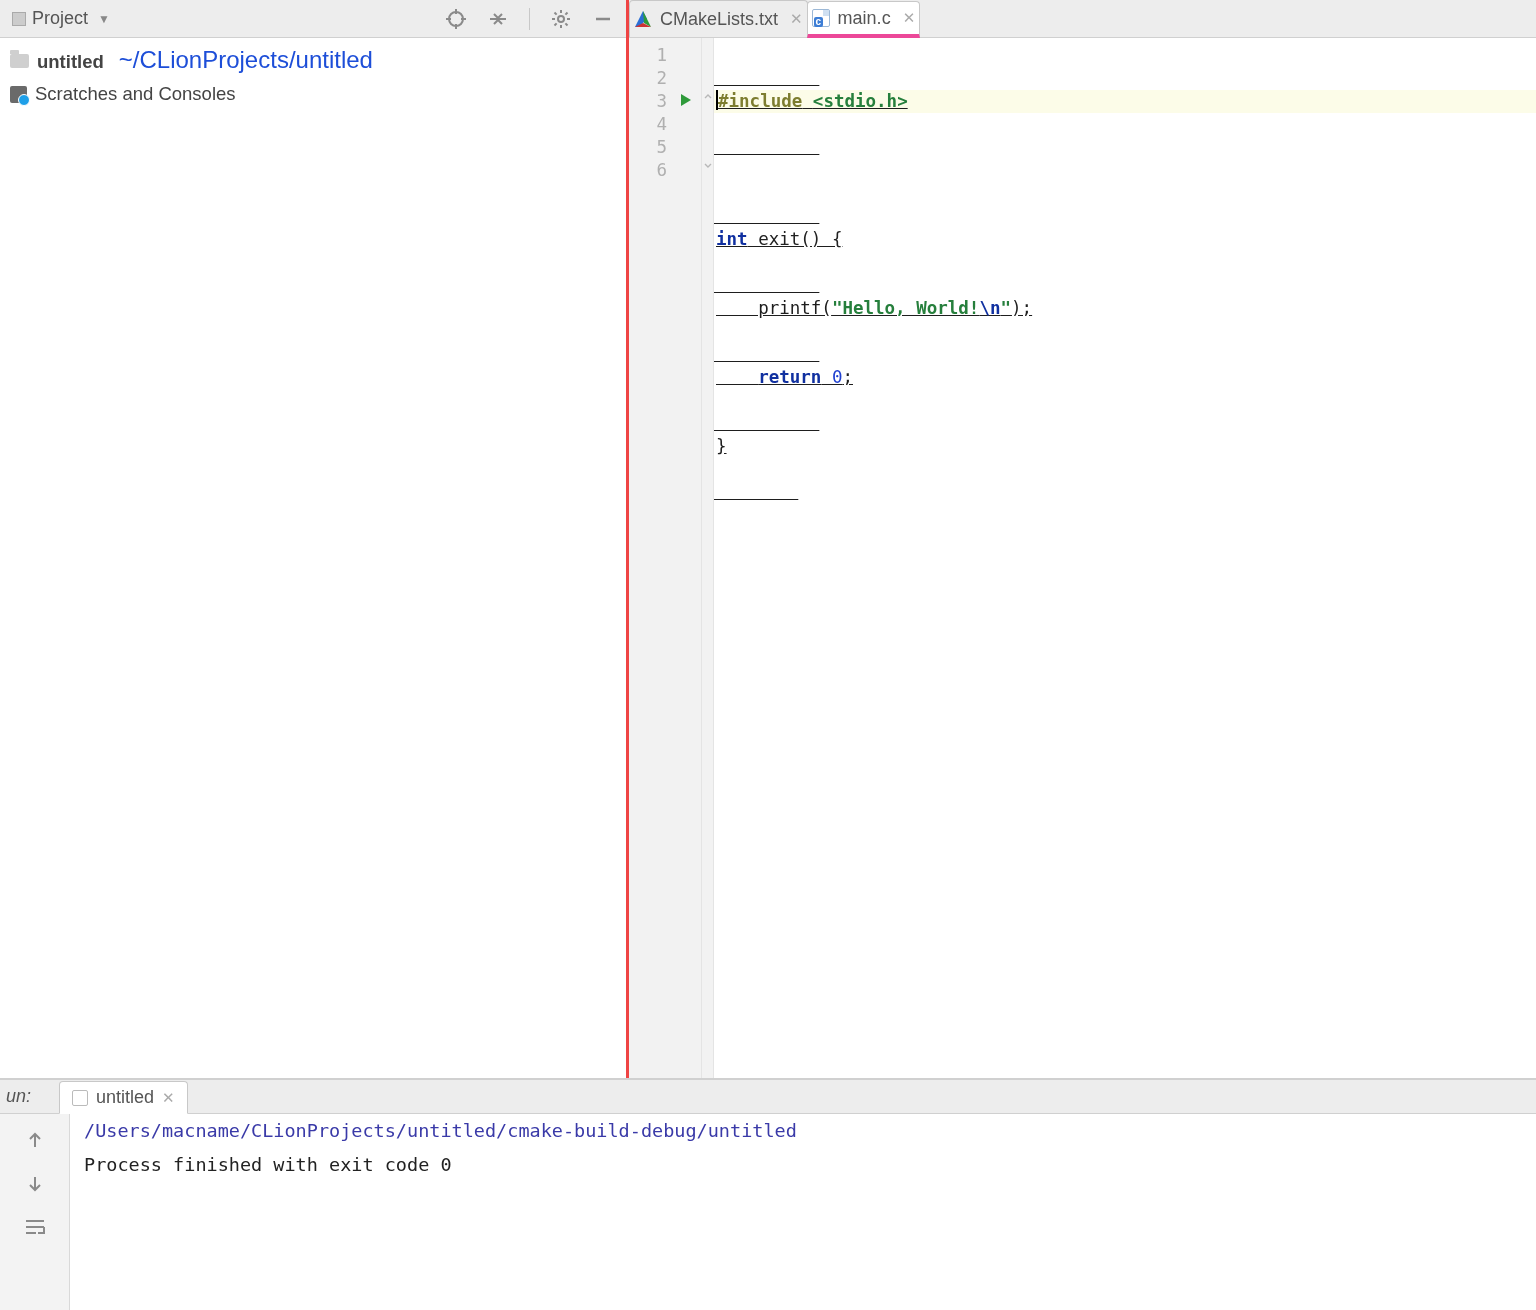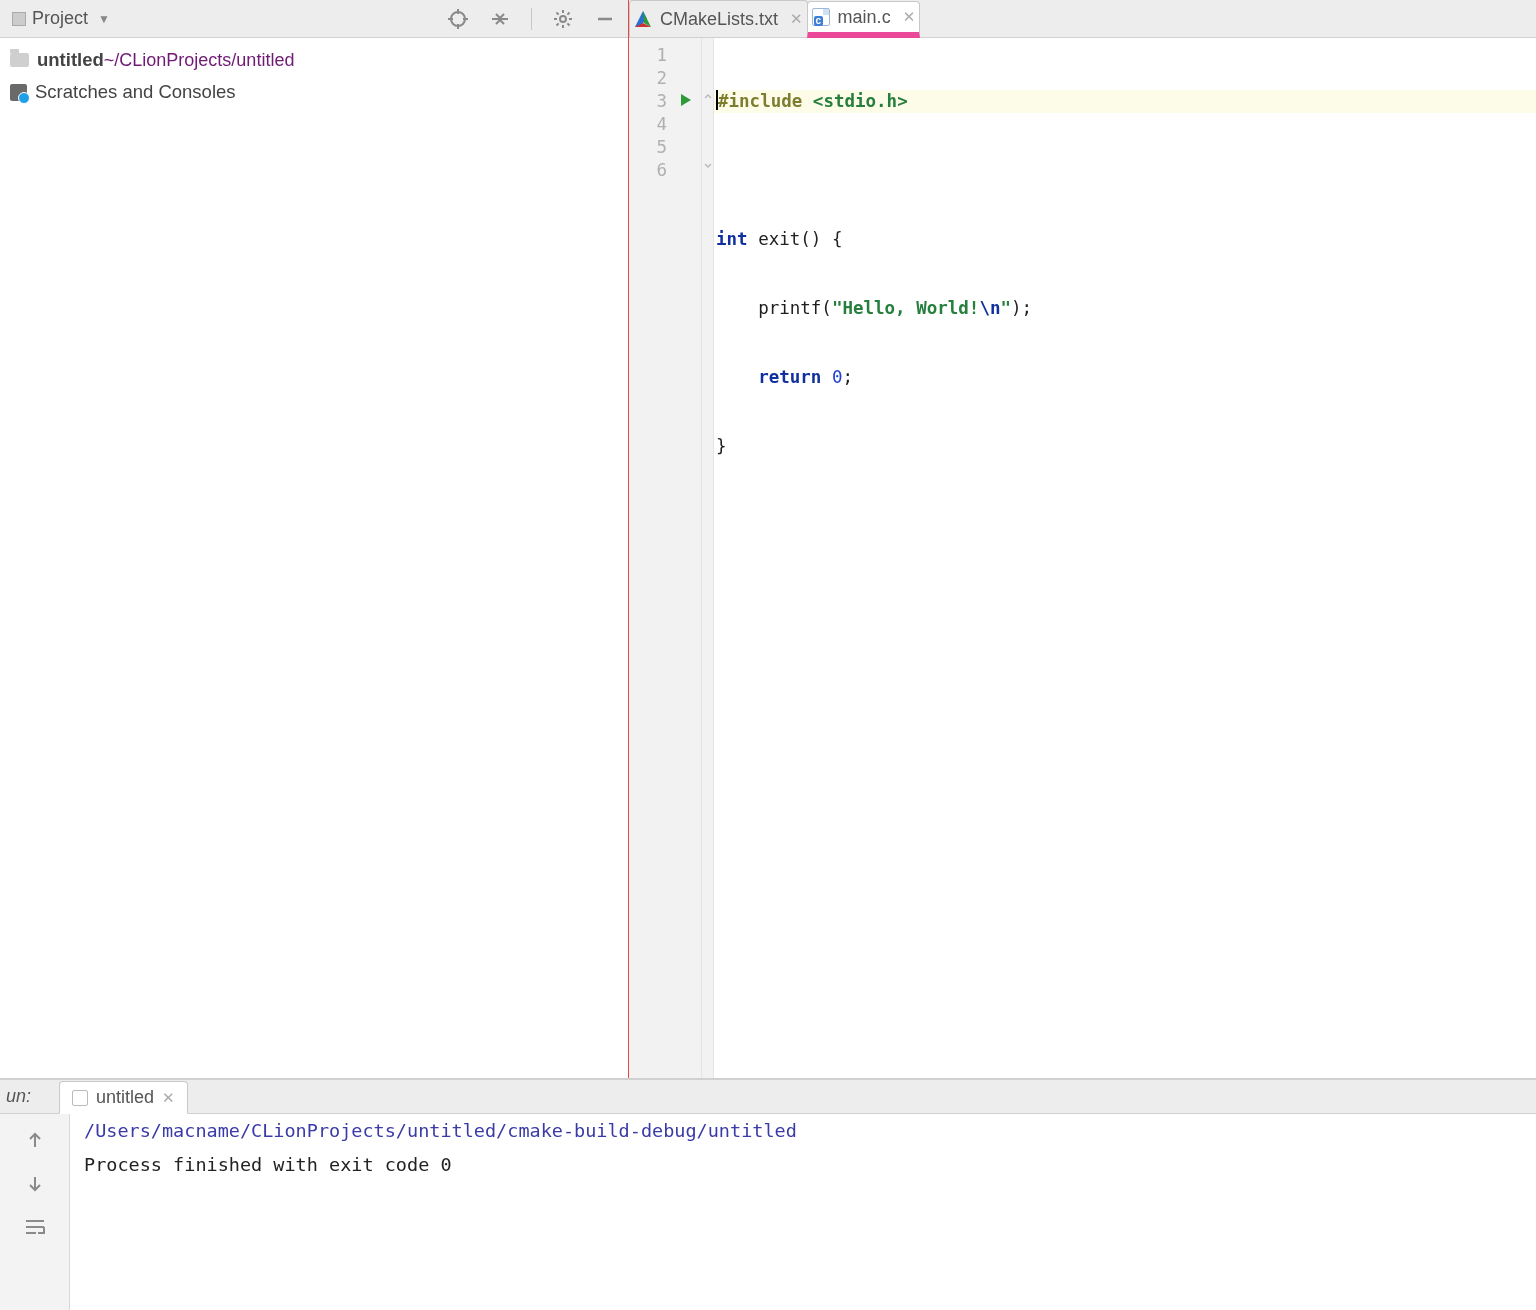--- a/index.html
+++ b/index.html
@@ -3,63 +3,63 @@
 <meta charset="utf-8">
 <style>
   html,body { margin:0; padding:0; height:100%; font-family: -apple-system, "Helvetica Neue", Arial, sans-serif; font-size:17.5px; color:#333; background:#fff; }
   * { box-sizing:border-box; }
 
   .app { width:1536px; height:1310px; display:flex; flex-direction:column; background:#fff; position:relative; }
 
   .upper { flex:1 1 auto; display:flex; border-bottom:1px solid #d0d0d0; min-height:0; }
 
   
-  .sidebar { width:629px; display:flex; flex-direction:column; border-right:1px solid #ef4444; }
+  .sidebar { width:629px; display:flex; flex-direction:column; border-right:3px solid #ef4444; }
   .sidebar-header { height:38px; background:#ededed; border-bottom:1px solid #d0d0d0; display:flex; align-items:center; padding:0 6px; }
   .sidebar-title { display:flex; align-items:center; gap:6px; font-size:18px; color:#555; padding:0 6px; }
   .proj-icon { width:14px; height:14px; background:#ccc; border:1px solid #aaa; }
   .dropdown-arrow { font-size:12px; color:#888; margin-left:4px; }
   .sidebar-tools { margin-left:auto; display:flex; align-items:center; gap:20px; padding-right:6px; }
   .tool-btn { color:#7a7a7a; cursor:pointer; display:flex; align-items:center; justify-content:center; width:22px; height:22px; }
   .tool-sep { width:1px; height:22px; background:#c8c8c8; }
 
   .tree { padding:6px 4px; font-size:18.5px; line-height:32px; color:#444; }
   .tree-row { display:flex; align-items:center; gap:8px; padding-left:6px; cursor:pointer; }
   .folder-icon { width:19px; height:14px; background:#cfcfcf; border-radius:2px; position:relative; }
   .folder-icon:before { content:""; position:absolute; top:-4px; left:0; width:9px; height:4px; background:#cfcfcf; border-radius:1px 1px 0 0; }
-  .proj-path { color:#701a75; font-size:18px; margin-left:0; }
+  .proj-path { color:#1d4ed8; font-size:24px; margin-left:15px; }
   .lib-icon { display:flex; gap:2px; align-items:flex-end; height:16px; }
   .lib-icon span { width:3px; display:block; }
   .lib-icon span:nth-child(1){height:10px;background:#e24e3f;}
   .lib-icon span:nth-child(2){height:16px;background:#5ab14d;}
   .lib-icon span:nth-child(3){height:12px;background:#3d7ed6;}
   .lib-icon span:nth-child(4){height:15px;background:#e9b64f;}
   .scratch-icon { width:17px; height:17px; background:#6a6a6a; border-radius:2px; position:relative; }
   .scratch-icon:after{ content:""; position:absolute; right:-3px; bottom:-3px; width:10px; height:10px; background:#1e9fe8; border-radius:50%; border:1px solid #fff; }
 
   
   .editor { flex:1 1 auto; display:flex; flex-direction:column; min-width:0; }
   .tabs { height:38px; background:#ededed; border-bottom:1px solid #d0d0d0; display:flex; align-items:flex-end; }
   .tab { height:37px; border:1px solid #c8c8c8; border-bottom:none; background:#ededed; display:flex; align-items:center; gap:8px; padding:0 4px; font-size:18px; color:#555; border-radius:4px 4px 0 0; margin-right:-1px; position:relative; cursor:pointer; }
-  .tab.active { background:#fff; z-index:2; border-bottom:6px solid #ec4899; margin-bottom:-1px; }
+  .tab.active { background:#fff; z-index:2; border-bottom:4px solid #ec4899; margin-bottom:-1px; }
   .tab .close { color:#aaa; font-size:15px; margin-left:4px; }
   .cmake-tri { position:relative; width:18px; height:18px; }
   .cmake-tri svg{display:block;}
   .cfile { width:18px; height:18px; background:#fff; border:1px solid #9cb8d6; border-radius:2px; position:relative; }
   .cfile:before{content:"";position:absolute;top:0;right:0;width:6px;height:6px;background:#cfe0f2;}
   .cfile:after{content:"c";position:absolute;left:1px;bottom:-1px;font-size:10px;font-weight:bold;color:#fff;background:#3d7ed6;padding:0 2px;border-radius:2px;line-height:10px;}
 
   .code-area { flex:1; display:flex; background:#fff; min-height:0; }
   .gutter { width:73px; background:#f2f2f2; border-right:1px solid #e4e4e4; font-family: "Menlo","DejaVu Sans Mono",monospace; font-size:17.5px; color:#b0b0b0; text-align:right; padding-top:6px; }
   .gutter .ln { height:23px; line-height:23px; padding-right:34px; position:relative; }
   .run-marker { position:absolute; right:10px; top:4px; width:0;height:0;border-left:10px solid #2e9a3a;border-top:6px solid transparent;border-bottom:6px solid transparent; }
   .fold-col { width:12px; background:#f2f2f2; border-right:1px solid #e4e4e4; position:relative; }
   .fold-mark { position:absolute; left:1px; width:10px; height:10px; }
   .fold-mark svg{display:block;}
-  .code { flex:1; font-family:"Menlo","DejaVu Sans Mono",monospace; font-size:17.5px; line-height:23px; padding-top:6px; white-space:pre; color:#1e1e1e; }
+  .code { flex:1; font-family:"Menlo","DejaVu Sans Mono",monospace; font-size:17.5px; line-height:23px; padding-top:6px; white-space:pre; color:#1e1e1e;text-decoration:underline; }
   .code .line { height:23px; padding-left:2px; }
   .hl { background:#fcfce8; }
   .kw { color:#1030a0; font-weight:bold; }
   .pre { color:#7d7d30; font-weight:bold; }
   .str { color:#267f3c; font-weight:bold; }
   .esc { color:#1030a0; font-weight:bold; }
   .num { color:#2040d0; }
   .fn { color:#222; }
   .caret { display:inline-block; width:2px; height:20px; background:#000; vertical-align:-3px; }
 

